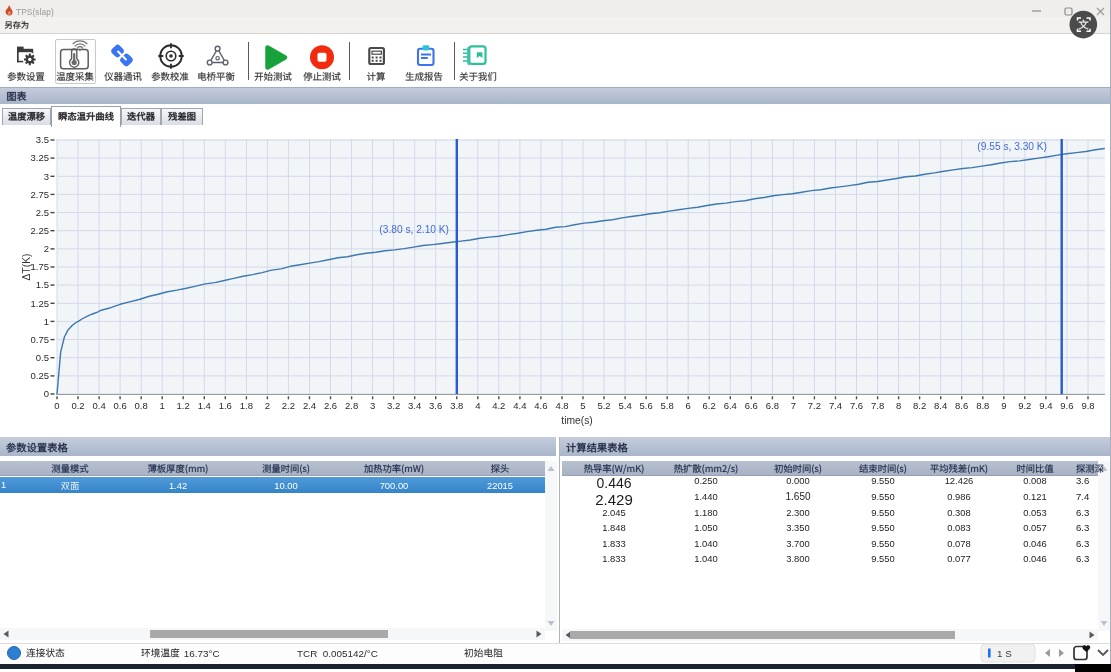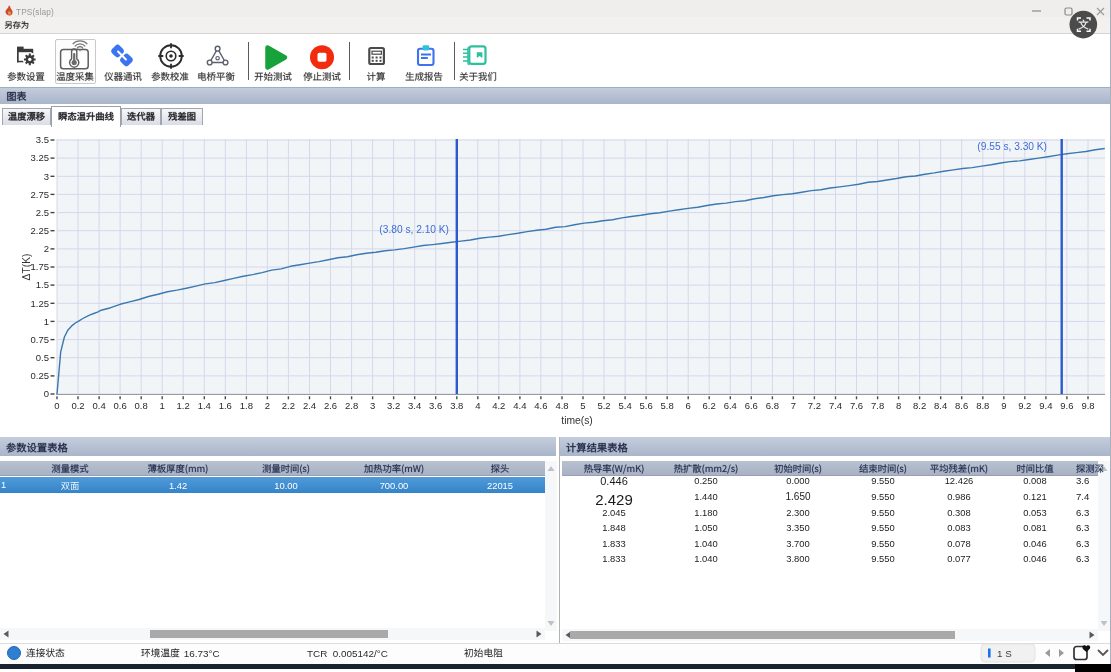--- a/index.html
+++ b/index.html
@@ -271,21 +271,21 @@
 <path d="M6 165 l3.5 -5 h-7 z" fill="#bcc2cc"></path>
 </svg>
 <svg class="abs" style="left:0;top:628px" width="545" height="12" viewBox="0 0 545 12">
 <rect x="0" y="0" width="545" height="12" fill="#f6f7f8"></rect>
 <path d="M3.5 6 l5 -3.5 v7 z" fill="#5a5a5a"></path>
 <path d="M541.5 6 l-5 -3.5 v7 z" fill="#5a5a5a"></path>
 <rect x="150" y="2" width="238" height="8" fill="#a9a9a9"></rect>
 </svg>
 <div class="abs" style="left:562px;top:461px;width:536px;height:15px;background:linear-gradient(#b8c1d0,#a8b2c4);border-bottom:1px solid #96a0b2"></div>
 <div class="abs" style="left:614px;top:475.4px;width:0;display:flex;justify-content:center">
-    <span style="font-size:11px;color:#1c1c1c;white-space:nowrap">0.446</span>
+    <span style="font-size:14px;color:#1c1c1c;white-space:nowrap">0.446</span>
   </div>
 <div class="abs" style="left:706px;top:475.4px;width:0;display:flex;justify-content:center">
     <span style="font-size:9.4px;color:#1c1c1c;white-space:nowrap">0.250</span>
   </div>
 <div class="abs" style="left:798px;top:475.4px;width:0;display:flex;justify-content:center">
     <span style="font-size:9.4px;color:#1c1c1c;white-space:nowrap">0.000</span>
   </div>
 <div class="abs" style="left:883px;top:475.4px;width:0;display:flex;justify-content:center">
     <span style="font-size:9.4px;color:#1c1c1c;white-space:nowrap">9.550</span>
   </div>
@@ -343,21 +343,21 @@
 <div class="abs" style="left:798px;top:522.2px;width:0;display:flex;justify-content:center">
     <span style="font-size:9.4px;color:#1c1c1c;white-space:nowrap">3.350</span>
   </div>
 <div class="abs" style="left:883px;top:522.2px;width:0;display:flex;justify-content:center">
     <span style="font-size:9.4px;color:#1c1c1c;white-space:nowrap">9.550</span>
   </div>
 <div class="abs" style="left:959px;top:522.2px;width:0;display:flex;justify-content:center">
     <span style="font-size:9.4px;color:#1c1c1c;white-space:nowrap">0.083</span>
   </div>
 <div class="abs" style="left:1035px;top:522.2px;width:0;display:flex;justify-content:center">
-    <span style="font-size:9.4px;color:#1c1c1c;white-space:nowrap">0.081</span>
+    <span style="font-size:9.4px;color:#1c1c1c;white-space:nowrap">0.057</span>
   </div>
 <div class="abs" style="left:1076px;top:522.2px;width:21px;overflow:hidden;font-size:9.6px;line-height:11.5px;color:#1c1c1c;white-space:nowrap">6.3</div>
 <div class="abs" style="left:614px;top:537.8px;width:0;display:flex;justify-content:center">
     <span style="font-size:9.4px;color:#1c1c1c;white-space:nowrap">1.833</span>
   </div>
 <div class="abs" style="left:706px;top:537.8px;width:0;display:flex;justify-content:center">
     <span style="font-size:9.4px;color:#1c1c1c;white-space:nowrap">1.040</span>
   </div>
 <div class="abs" style="left:798px;top:537.8px;width:0;display:flex;justify-content:center">
     <span style="font-size:9.4px;color:#1c1c1c;white-space:nowrap">3.700</span>
@@ -400,21 +400,21 @@
 <rect x="0" y="0" width="536" height="12" fill="#f6f7f8"></rect>
 <path d="M3.5 6 l5 -3.5 v7 z" fill="#5a5a5a"></path>
 <path d="M532.5 6 l-5 -3.5 v7 z" fill="#5a5a5a"></path>
 <rect x="8" y="2" width="385" height="8" fill="#a9a9a9"></rect>
 </svg>
 <div class="abs" style="left:0;top:643px;width:1111px;height:21px;background:#fdfdfd;border-top:1px solid #dcdcdc"></div>
 <svg class="abs" style="left:6px;top:645px" width="16" height="16" viewBox="0 0 16 16">
     <circle cx="8" cy="8" r="6.5" fill="#2e7ed2" stroke="#2368b8" stroke-width="1"></circle>
   </svg>
 <div class="abs" style="left:183.8px;top:648px;font-size:9.9px;color:#2b2b2b">16.73°C</div>
-<div class="abs" style="left:307px;top:648px;font-size:9.9px;color:#2b2b2b">TCR&nbsp;&nbsp;0.005142/°C</div>
+<div class="abs" style="left:297px;top:648px;font-size:9.9px;color:#2b2b2b">TCR&nbsp;&nbsp;0.005142/°C</div>
 <div class="abs" style="left:506.8px;top:672px;font-size:9.9px;color:#2b2b2b">13.779Ω</div>
 <svg class="abs" style="left:975px;top:642px" width="136" height="22" viewBox="0 0 136 22">
 <rect x="6" y="2" width="54" height="18" rx="4" fill="#f1f1f1" stroke="#e2e2e2"></rect>
 <rect x="13" y="6.5" width="2.6" height="9" fill="#1a73e8"></rect>
 <text x="22" y="14.8" font-size="9.8" fill="#3c4043" font-family="Liberation Sans">1 S</text>
 <path d="M70 11 l5 -4 v8 z" fill="#9a9a9a"></path>
 <path d="M89 11 l-5 -4 v8 z" fill="#9a9a9a"></path>
 <rect x="99" y="4.5" width="13" height="13" rx="2.5" fill="none" stroke="#333" stroke-width="1.7"></rect>
 <path d="M107.8 4.0 c1-1.2 2.9-0.9 3.5 0.4 c0.6-1.3 2.5-1.6 3.5-0.4 c0.9 1.1 0.3 2.8-1.2 4.0 l-2.3 1.9 l-2.3-1.9 c-1.5-1.2-2.1-2.9-1.2-4.0 z" fill="#111"></path>
 <path d="M123 8 l5 5 l5 -5" stroke="#555" stroke-width="1.8" fill="none"></path>

